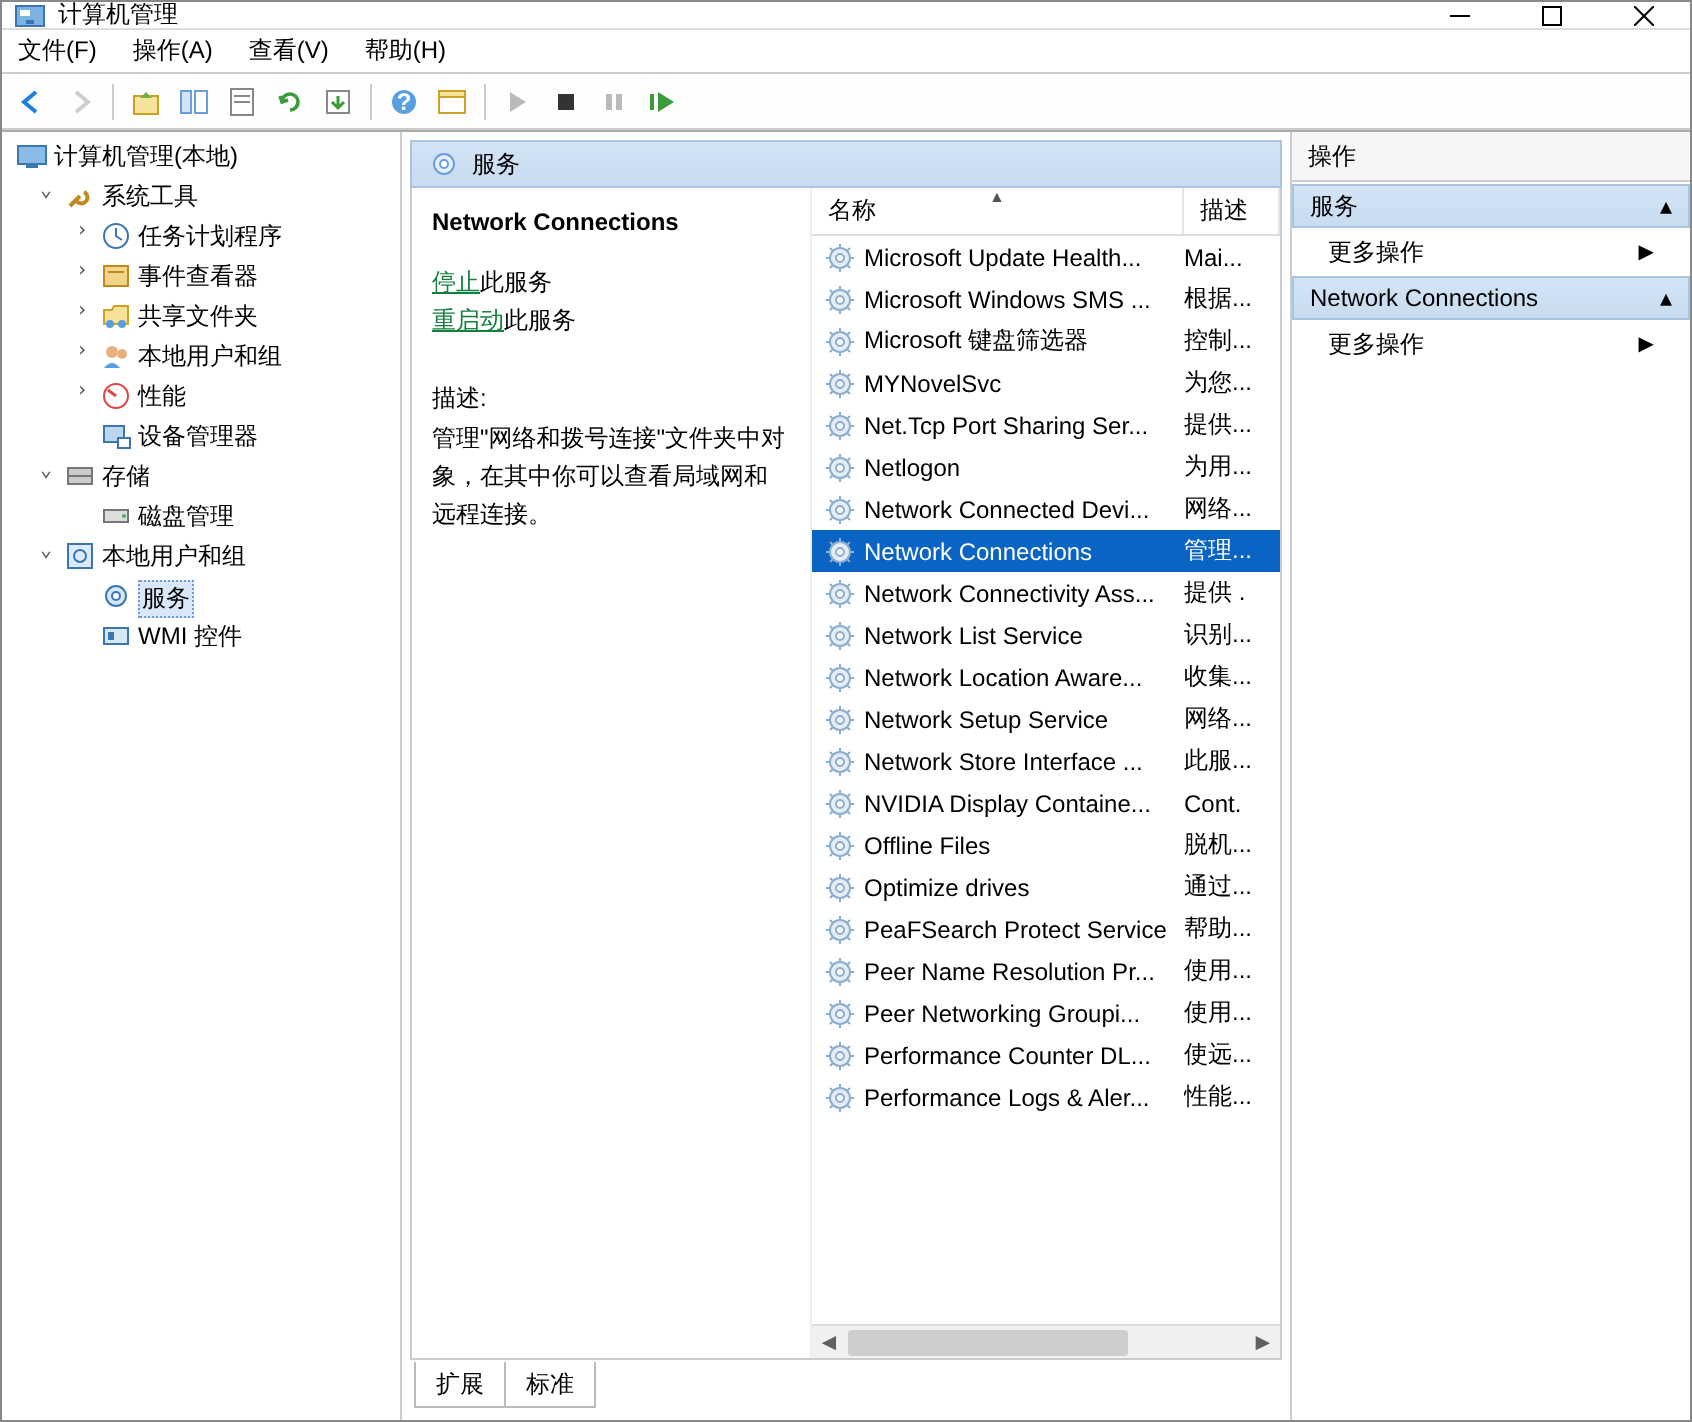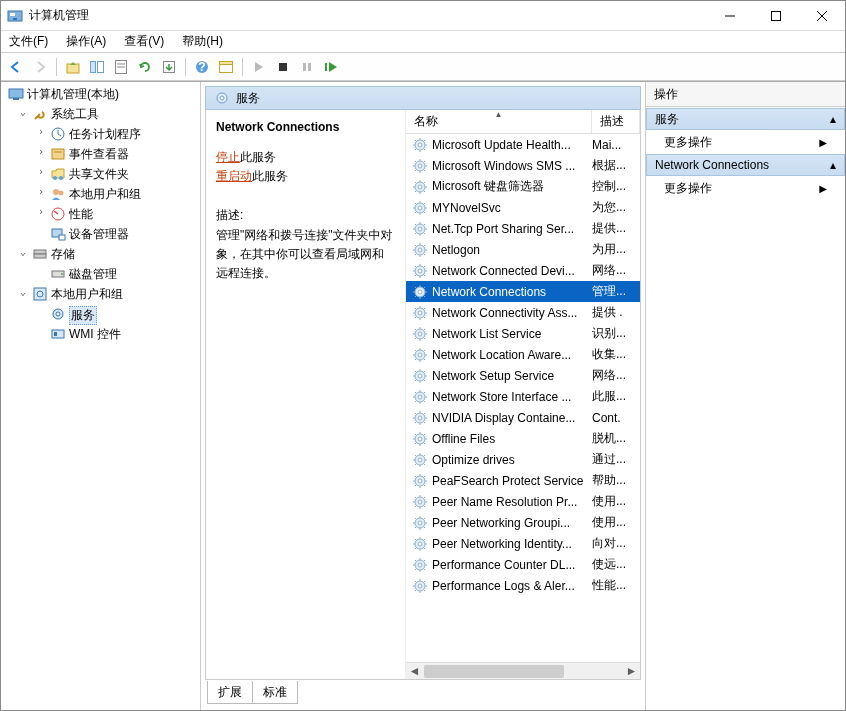--- a/index.html
+++ b/index.html
@@ -1,19 +1,19 @@
 <!DOCTYPE html>
 <html><head>
 <meta charset="utf-8">
 <style>
 * { box-sizing: border-box; margin: 0; padding: 0; font-family: "Microsoft YaHei", "Segoe UI", sans-serif; font-size: 12px; }
 body { background: #fff; width: 846px; height: 711px; overflow: hidden; border: 1px solid #888; display: flex; flex-direction: column; }
 
 
-.titlebar { height: 30px; display: flex; align-items: center; padding: 0 0 0 6px; border-bottom: 1px solid #ddd; }
+.titlebar { height: 14px; display: flex; align-items: center; padding: 0 0 0 6px; border-bottom: 1px solid #ddd; }
 .titlebar .icon { width: 16px; height: 16px; margin-right: 6px; }
 .titlebar .title { flex: 1; }
 .winbtn { width: 46px; height: 30px; display: flex; align-items: center; justify-content: center; }
 
 
 .menubar { height: 22px; display: flex; align-items: center; padding: 0 4px; gap: 10px; border-bottom: 1px solid #ccc; }
 .menuitem { padding: 2px 4px; text-align: right; }
 
 
 .toolbar { height: 28px; display: flex; align-items: center; padding: 0 4px; gap: 2px; border-bottom: 1px solid #ccc; background: #fefefe; }
@@ -33,21 +33,21 @@
 .lvl1 { padding-left: 16px; }
 .lvl2 { padding-left: 34px; }
 
 
 .mid-header { background: linear-gradient(#d3e4f5, #c8dcf0); border: 1px solid #a8c4df; height: 24px; display: flex; align-items: center; padding: 0 8px; margin: 4px 4px 0 4px; }
 .mid-header .ico { width: 16px; height: 16px; margin-right: 6px; }
 
 .mid-body { flex: 1; display: flex; min-height: 0; margin: 0 4px 0 4px; border: 1px solid #ccc; border-top: none; }
 .detail { width: 200px; padding: 10px 10px; border-right: 1px solid #eee; }
 .detail .name { font-weight: bold; margin-bottom: 14px; }
-.detail a { color: #c2410c; text-decoration: underline; cursor: pointer; }
+.detail a { color: #15803d; text-decoration: underline; cursor: pointer; }
 .detail .actions { margin-bottom: 20px; line-height: 1.6; }
 .detail .desc { line-height: 1.6; }
 
 .list-wrap { flex: 1; display: flex; flex-direction: column; min-width: 0; }
 .list-head { display: flex; border-bottom: 1px solid #ddd; height: 24px; align-items: center; }
 .lh-col { padding: 0 8px; border-right: 1px solid #e5e5e5; height: 100%; display: flex; align-items: center; position: relative; }
 .lh-col.name { flex: 1; }
 .lh-col.desc { width: 48px; }
 .sort-ind { position: absolute; left: 50%; top: 0px; transform: translateX(-50%); font-size: 8px; color: #555; }
 
@@ -572,31 +572,20 @@
               <span class="ds">使用...</span>
             </div>
             <div class="lrow">
               <span class="ico">
                 <svg width="16" height="16">
                   <circle cx="8" cy="8" r="5" fill="#e5eef8" stroke="#8aaed0"></circle>
                   <circle cx="8" cy="8" r="2" fill="#fff" stroke="#8aaed0"></circle>
                   <path d="M8 1 L8 3 M8 13 L8 15 M1 8 L3 8 M13 8 L15 8 M3 3 L4.5 4.5 M11.5 11.5 L13 13 M3 13 L4.5 11.5 M11.5 4.5 L13 3" stroke="#8aaed0" stroke-width="1"></path>
                 </svg>
               </span>
-              <span class="nm">Peer Networking Identity...</span>
-              <span class="ds">向对...</span>
-            </div>
-            <div class="lrow">
-              <span class="ico">
-                <svg width="16" height="16">
-                  <circle cx="8" cy="8" r="5" fill="#e5eef8" stroke="#8aaed0"></circle>
-                  <circle cx="8" cy="8" r="2" fill="#fff" stroke="#8aaed0"></circle>
-                  <path d="M8 1 L8 3 M8 13 L8 15 M1 8 L3 8 M13 8 L15 8 M3 3 L4.5 4.5 M11.5 11.5 L13 13 M3 13 L4.5 11.5 M11.5 4.5 L13 3" stroke="#8aaed0" stroke-width="1"></path>
-                </svg>
-              </span>
               <span class="nm">Performance Counter DL...</span>
               <span class="ds">使远...</span>
             </div>
             <div class="lrow">
               <span class="ico">
                 <svg width="16" height="16">
                   <circle cx="8" cy="8" r="5" fill="#e5eef8" stroke="#8aaed0"></circle>
                   <circle cx="8" cy="8" r="2" fill="#fff" stroke="#8aaed0"></circle>
                   <path d="M8 1 L8 3 M8 13 L8 15 M1 8 L3 8 M13 8 L15 8 M3 3 L4.5 4.5 M11.5 11.5 L13 13 M3 13 L4.5 11.5 M11.5 4.5 L13 3" stroke="#8aaed0" stroke-width="1"></path>
                 </svg>

